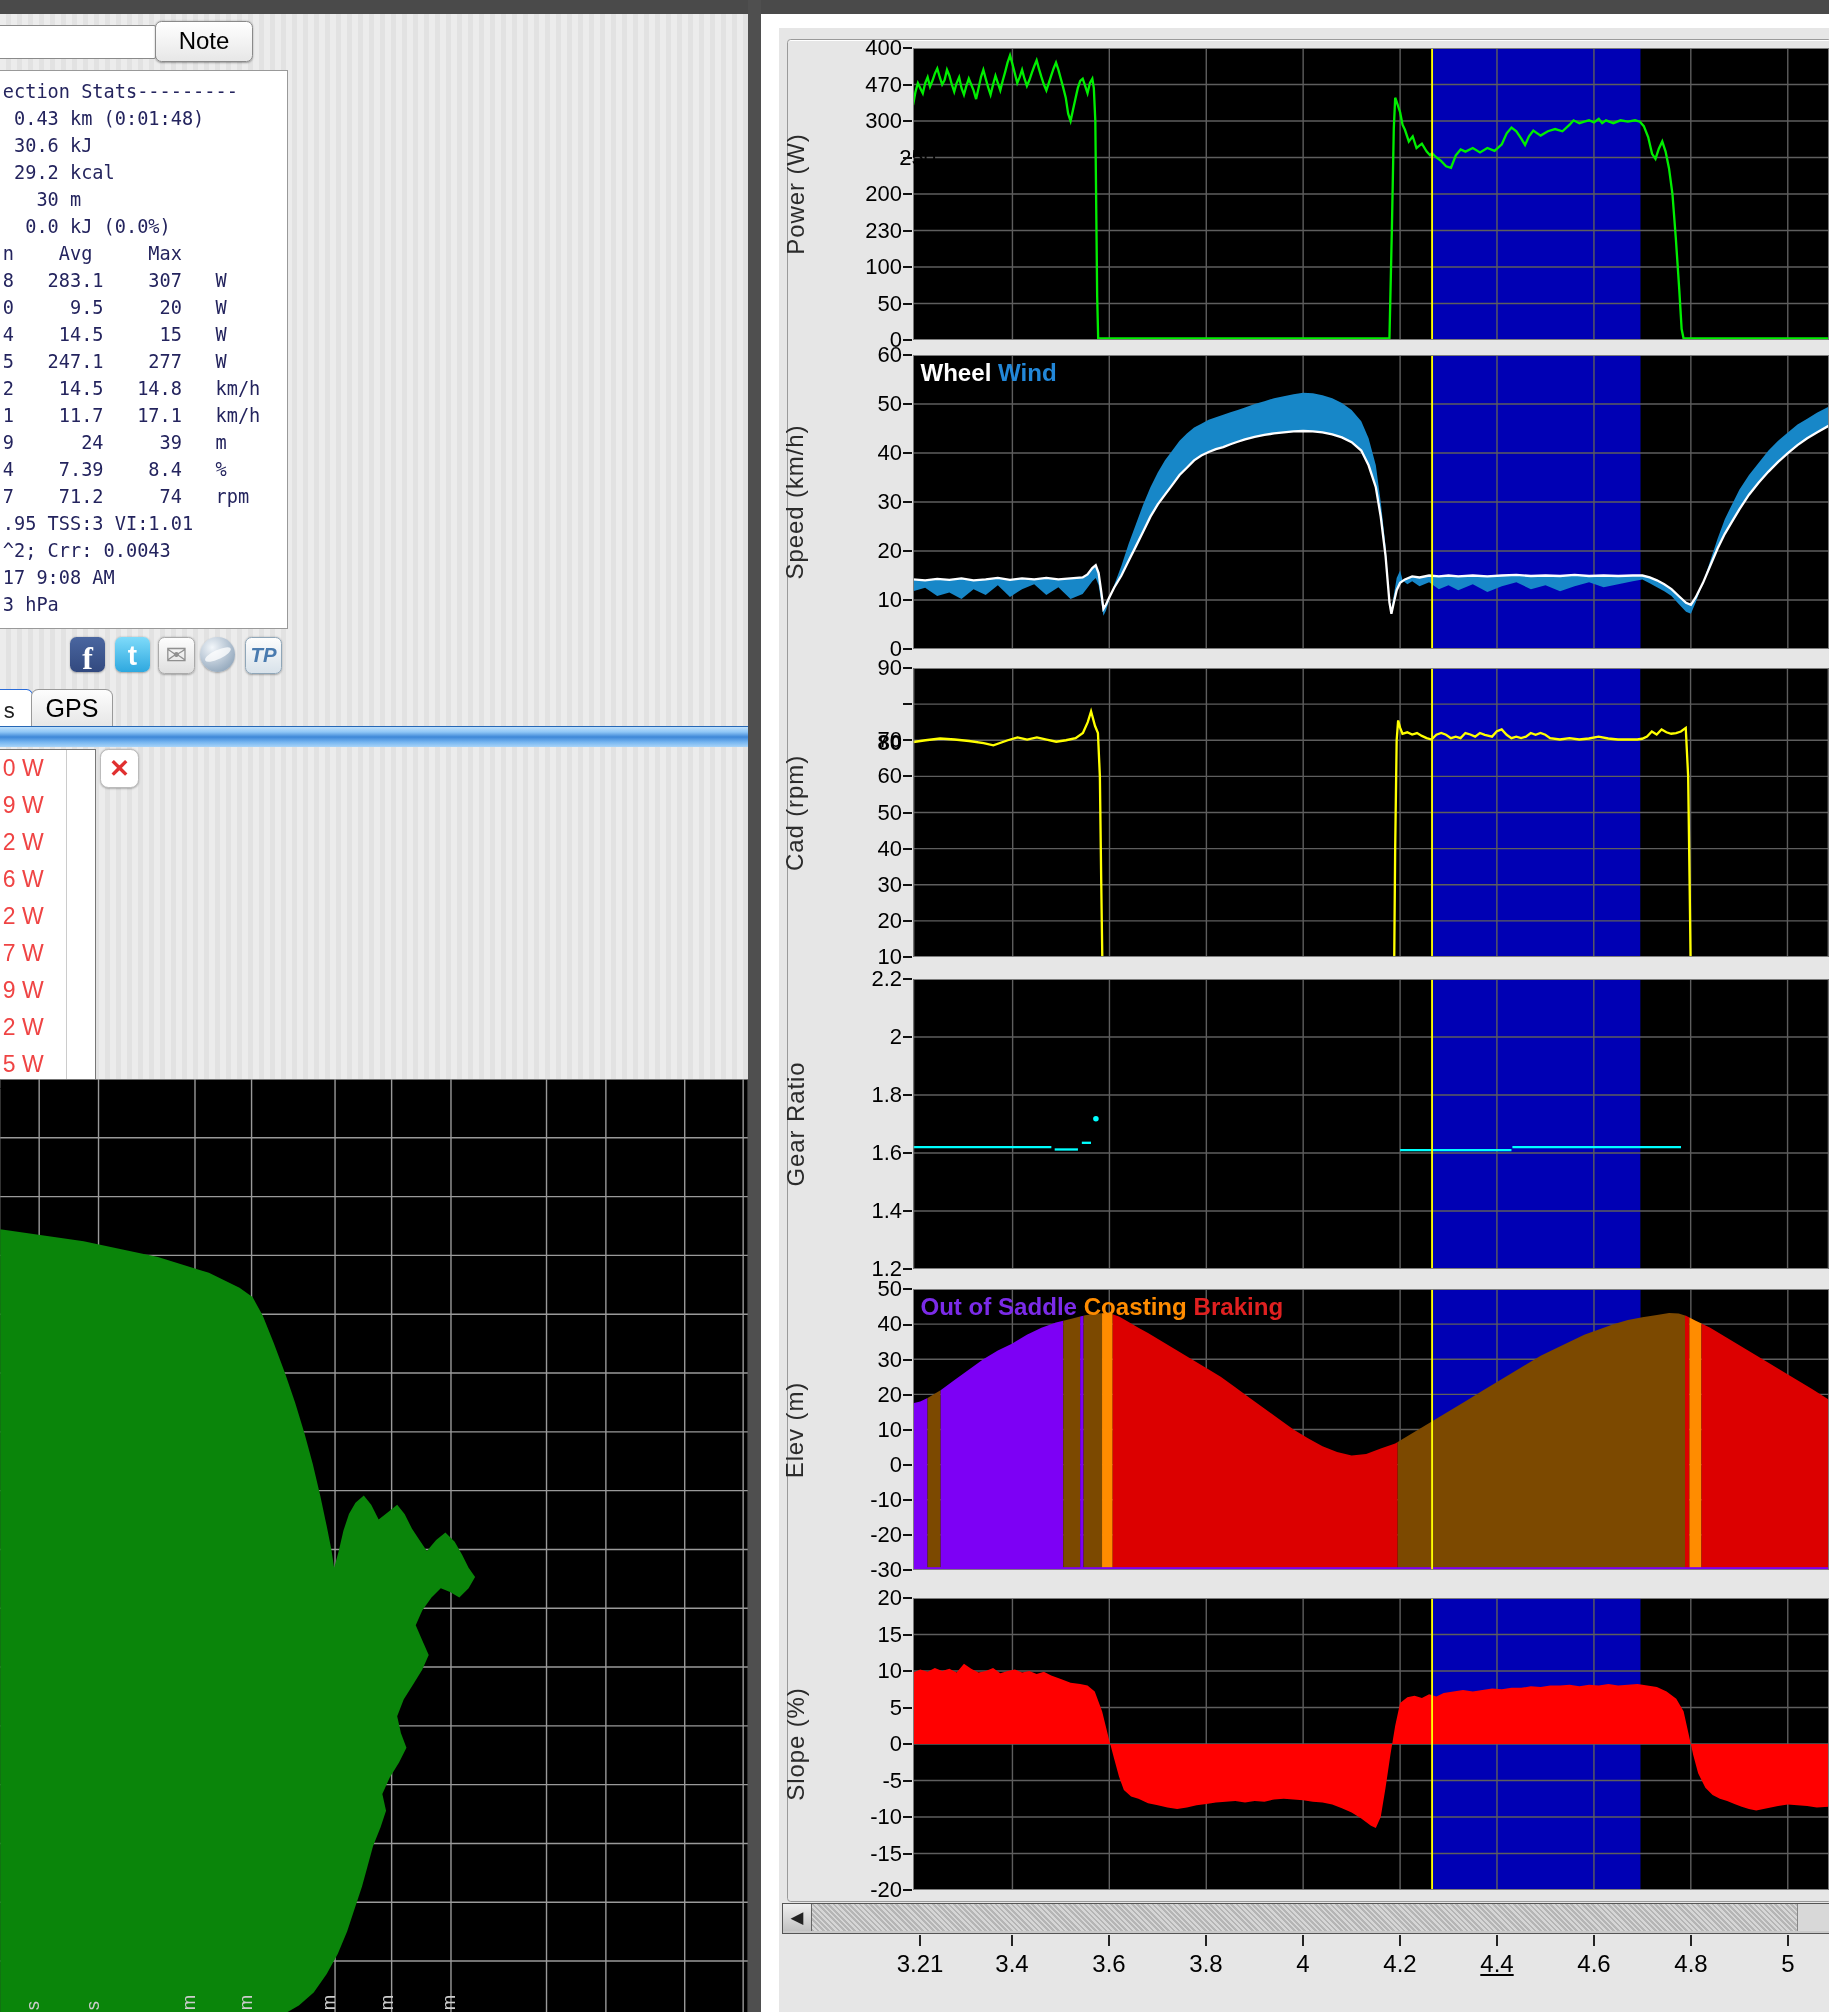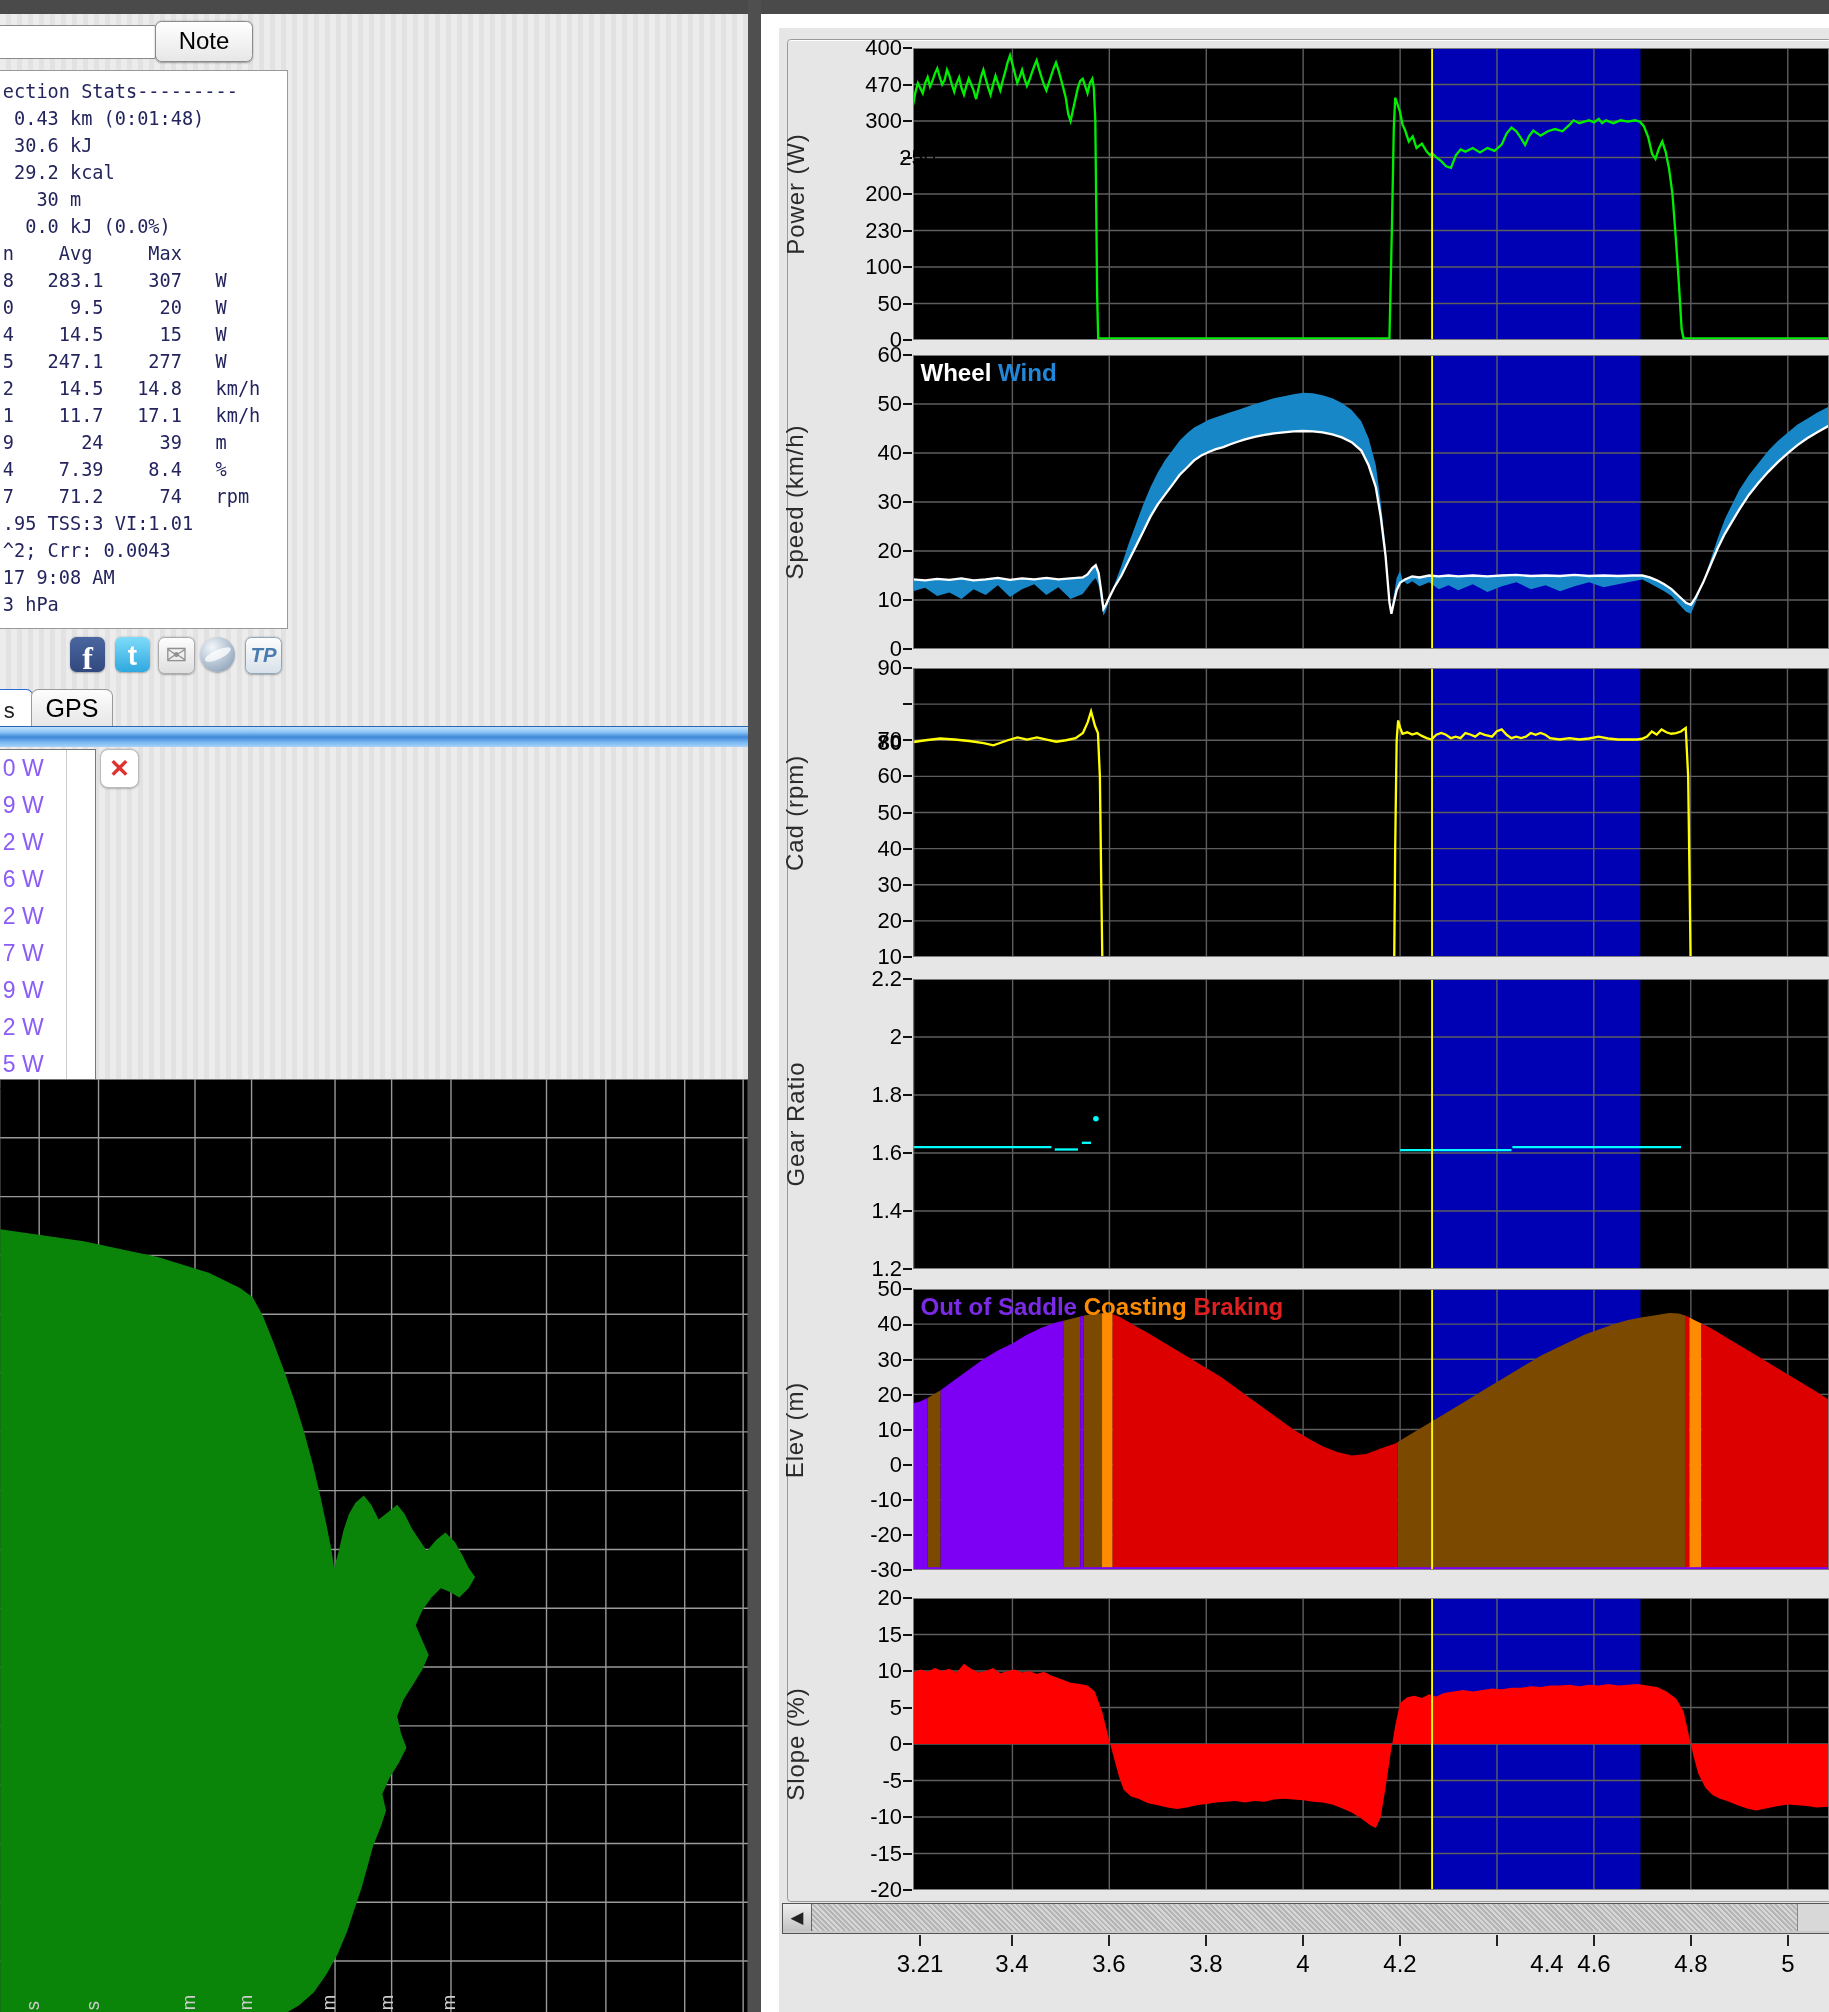--- a/index.html
+++ b/index.html
@@ -36,21 +36,21 @@
   .tab-partial{position:absolute;left:0;top:675px;width:28px;height:37px;background:#fff;
      border:1.9px solid #2B6CD8;border-left:none;border-bottom:none;border-top-right-radius:6.5px;
      font-size:22px;color:#222;text-align:left;padding-left:3.7px;line-height:41px;}
   .tab-gps{position:absolute;left:31px;top:675px;width:80px;height:37px;background:linear-gradient(#FDFDFD,#E6E6E6);
      border:0.9px solid #999;border-bottom:none;border-top-left-radius:7.4px;border-top-right-radius:7.4px;
      font-size:25px;color:#000;text-align:center;line-height:37px;}
   .blue-divider{position:absolute;left:0;top:712px;width:748px;height:20.4px;
      background:linear-gradient(#BFE0FB,#8FC6F6 25%,#3E87D8 50%,#74B4F0 75%,#A8D4F8);border-top:0.9px solid #2667B5;}
   .list-box{position:absolute;left:-1.9px;top:735px;width:96px;height:338px;background:#fff;border:1.9px solid #777;}
   .list-box::after{content:"";position:absolute;right:28px;top:0;bottom:0;border-left:0.9px solid #ccc;}
-  .list-row{height:37px;line-height:37px;font-size:23px;color:#8b5cf6;padding-left:3.7px;white-space:nowrap;}
+  .list-row{height:37px;line-height:37px;font-size:23px;color:#ef4444;padding-left:3.7px;white-space:nowrap;}
   .del-btn{position:absolute;left:100px;top:735px;width:37px;height:37px;background:#fff;border:0.9px solid #bbb;
      border-radius:8.3px;color:#E03030;font-size:25px;font-weight:bold;text-align:center;line-height:37px;
      box-shadow:0 0.9px 1.9px rgba(0,0,0,.25);}
   
   .plot{position:absolute;}
   .ylabel-wrap{position:absolute;left:775px;width:41px;display:flex;align-items:center;justify-content:center;}
   .ylabel-wrap span{transform:rotate(-90deg);white-space:nowrap;font-size:24px;color:#2b2b2b;letter-spacing:0.9px;}
   .ytick{position:absolute;width:117px;text-align:right;font-size:22px;color:#000;}
   .ytickmark{position:absolute;width:9.3px;height:1.9px;background:#111;}
   .xtickmark{position:absolute;width:1.9px;height:11px;background:#222;top:1935px;}
@@ -420,21 +420,21 @@
     <div class="xtick" style="left: 973px;">3.4</div>
     <div class="xtickmark" style="left: 1108px;"></div>
     <div class="xtick" style="left: 1070px;">3.6</div>
     <div class="xtickmark" style="left: 1205px;"></div>
     <div class="xtick" style="left: 1167px;">3.8</div>
     <div class="xtickmark" style="left: 1302px;"></div>
     <div class="xtick" style="left: 1264px;">4</div>
     <div class="xtickmark" style="left: 1399px;"></div>
     <div class="xtick" style="left: 1361px;">4.2</div>
     <div class="xtickmark" style="left: 1496px;"></div>
-    <div class="xtick" style="left: 1508px;">4.4</div>
+    <div class="xtick" style="left: 1458px; text-decoration: underline;">4.4</div>
     <div class="xtickmark" style="left: 1593px;"></div>
     <div class="xtick" style="left: 1555px;">4.6</div>
     <div class="xtickmark" style="left: 1690px;"></div>
     <div class="xtick" style="left: 1652px;">4.8</div>
     <div class="xtickmark" style="left: 1787px;"></div>
     <div class="xtick" style="left: 1749px;">5</div>
     <svg width="748" height="934" viewBox="0 0 806 1007" class="plot" style="left: 0px; top: 1079px;">
       <rect x="0" y="0" width="806" height="1007" fill="#000"></rect>
       <line x1="42" y1="0" x2="42" y2="1007" stroke="#9A9A9A" stroke-width="1.5"></line>
       <line x1="106" y1="0" x2="106" y2="1007" stroke="#9A9A9A" stroke-width="1.5"></line>

